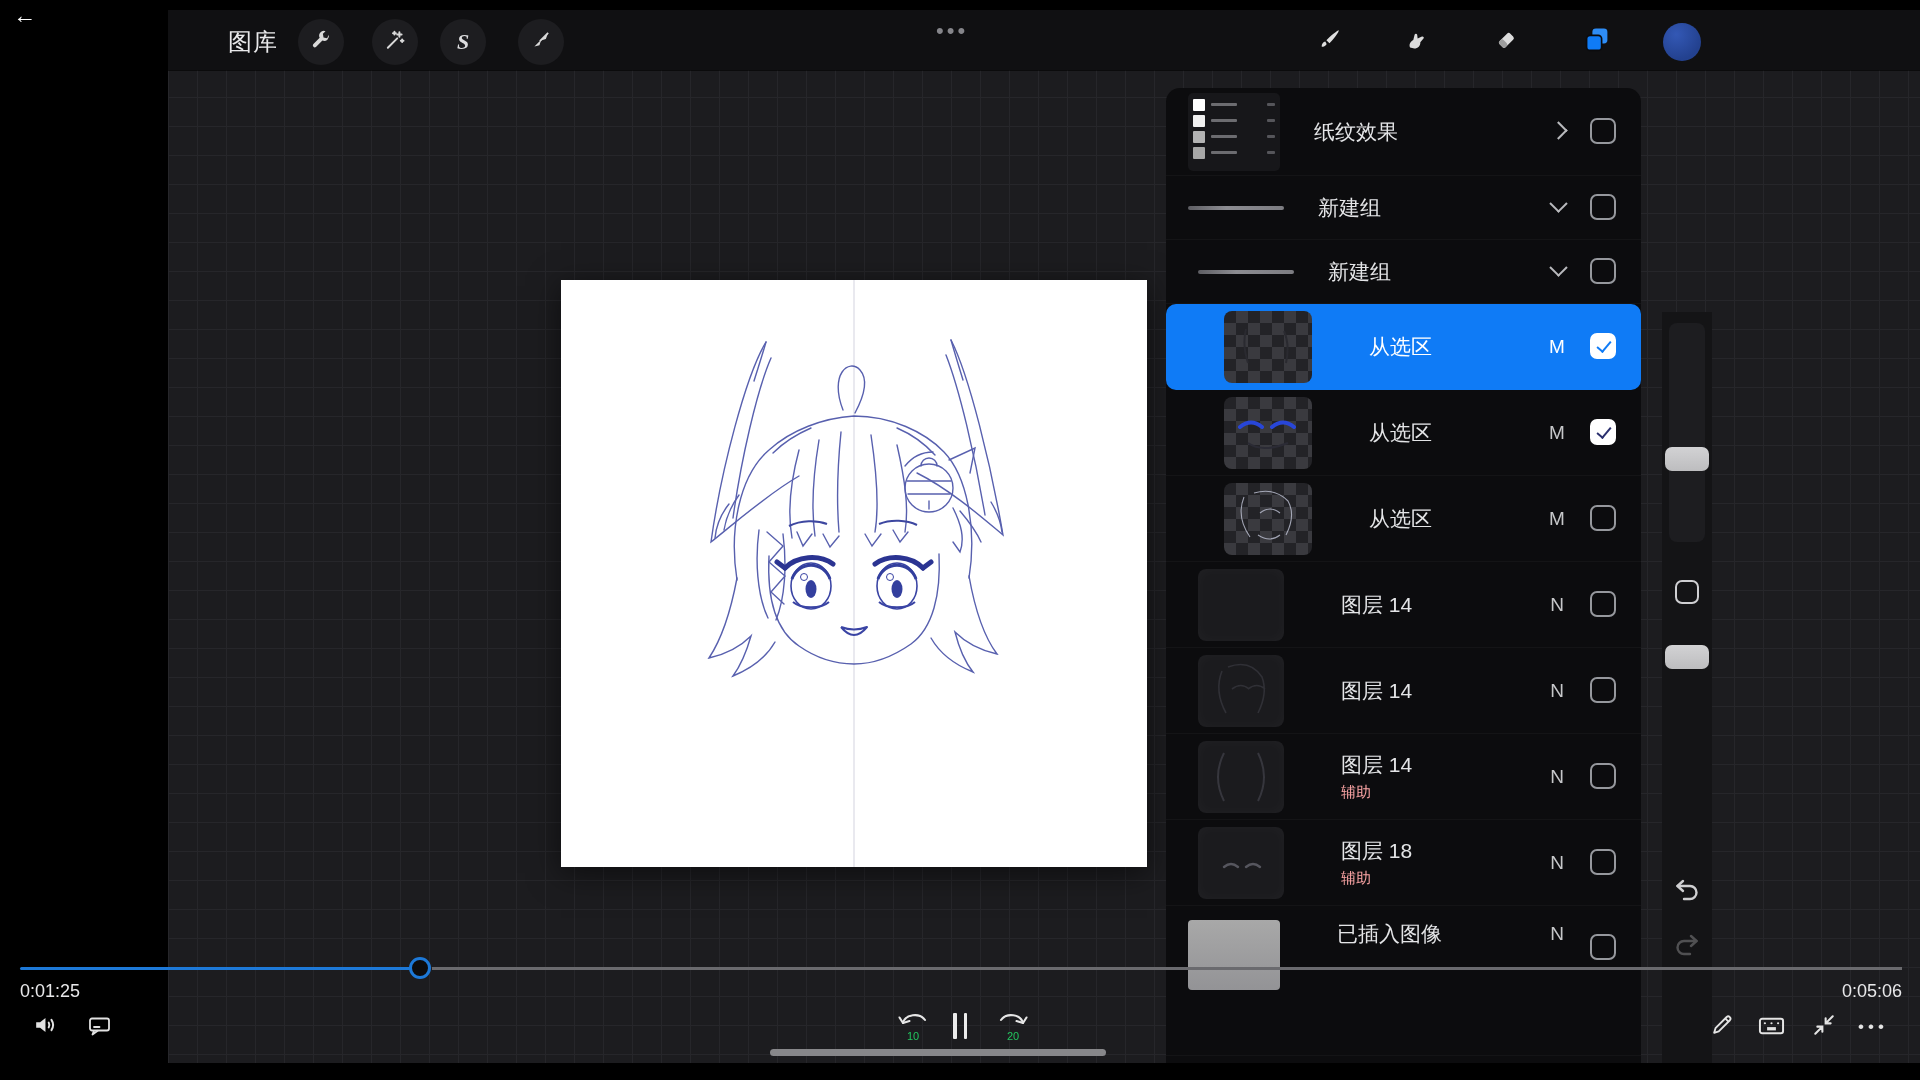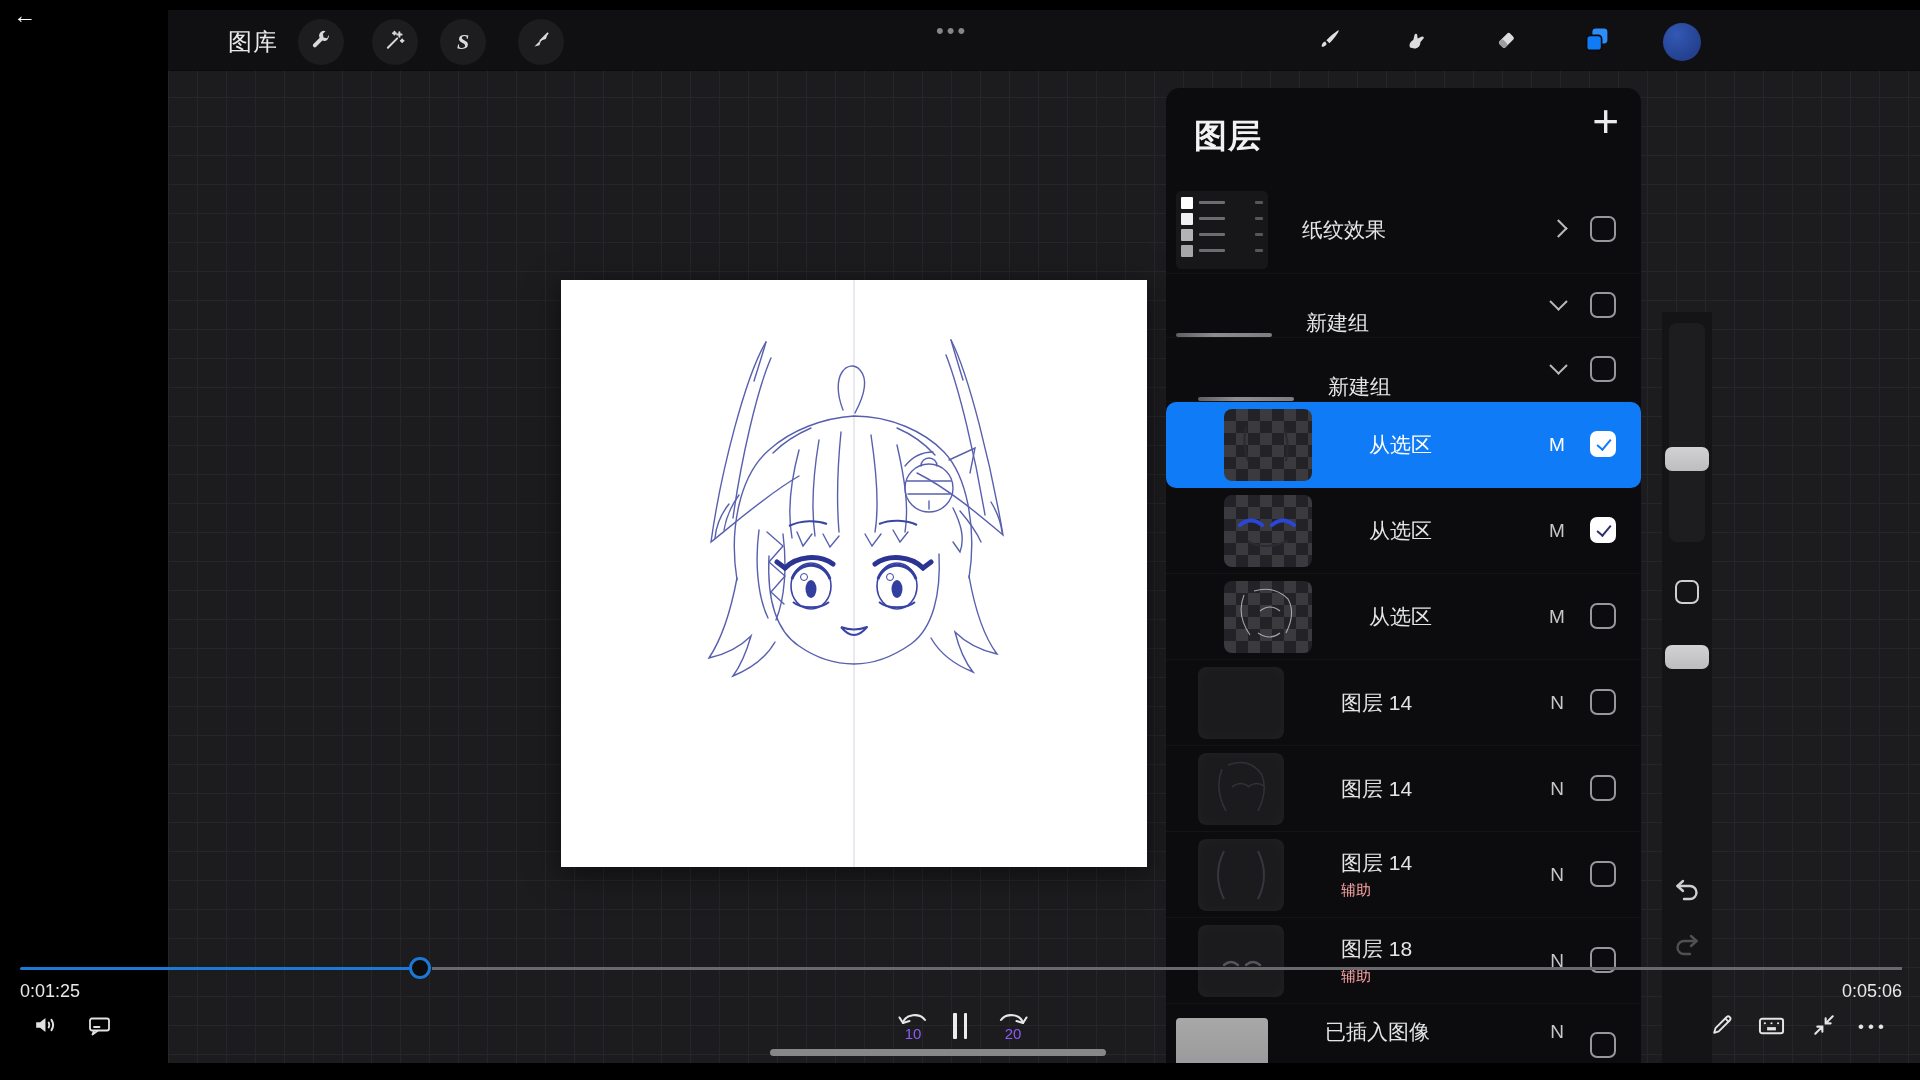--- a/index.html
+++ b/index.html
@@ -25,24 +25,24 @@
   #canvas svg{display:block;}
   
   #panel{position:absolute;left:998px;top:78px;width:475px;height:975px;background:#0c0c0e;
     border-radius:14px 14px 0 0;overflow:hidden;}
   .panel-head{position:relative;height:98px;}
   .panel-title{position:absolute;left:28px;top:26px;font-size:33px;font-weight:700;color:#f2f2f4;letter-spacing:1px;}
   .panel-add{position:absolute;right:22px;top:10px;font-size:46px;font-weight:200;color:#ececee;line-height:1;}
   .layer-row{position:relative;display:flex;align-items:center;box-sizing:border-box;
     border-bottom:1px solid rgba(255,255,255,.035);}
   .layer-row.group-large{height:88px;}
-  .layer-row.group{height:64px;align-items:flex-end;}
+  .layer-row.group{height:64px;}
   .layer-row.layer{height:86px;gap:23px;}
   .layer-row.partial{height:150px;align-items:flex-start;padding-top:14px;}
-  .ind0{padding-left:10px;}.ind1{padding-left:32px;}.ind2{padding-left:58px;}
+  .ind0{padding-left:22px;}.ind1{padding-left:32px;}.ind2{padding-left:58px;}
   .layer-row.selected{background:#0f7bf6;border-radius:10px;border-bottom:none;}
   .row-main{margin-left:34px;}
   .row-title{font-size:21px;color:#e4e5e7;}
   .selected .row-title{color:#fff;}
   .row-sub{font-size:15px;color:#fca5a5;margin-top:4px;}
   .row-blend{position:absolute;left:376px;top:50%;transform:translateY(-50%);width:30px;text-align:center;
     font-size:19px;color:#c6c7c9;}
   .selected .row-blend{color:#fff;}
   .partial .row-blend{top:28px;}
   .row-chevron{position:absolute;left:380px;top:50%;transform:translateY(-50%);width:24px;text-align:center;}
@@ -80,21 +80,21 @@
   .undo-redo{position:absolute;left:10px;}
   
   #player{position:absolute;left:0;top:0;width:1920px;height:1080px;z-index:10;pointer-events:none;}
   #player .ctrl{pointer-events:auto;}
   .prog-blue{position:absolute;left:20px;top:967px;height:3px;background:#1d79d8;border-radius:2px;}
   .prog-gray{position:absolute;top:967px;height:2.5px;background:#6a6a6e;right:18px;}
   .scrubber{position:absolute;top:957px;width:22px;height:22px;border-radius:50%;border:3.5px solid #1d79d8;
     background:#0d0d0f;box-sizing:border-box;}
   .time{position:absolute;top:981px;font-size:18px;color:#e8e8ea;}
   .skip{position:absolute;width:40px;height:32px;text-align:center;}
-  .skip span{position:absolute;left:0;right:0;bottom:0;font-size:15px;color:#8b5cf6;}
+  .skip span{position:absolute;left:0;right:0;bottom:0;font-size:11px;color:#22c55e;}
   .pausebars{position:absolute;width:18px;height:26px;}
   .pausebars i{position:absolute;top:0;bottom:0;width:3.5px;background:#ececec;border-radius:1px;}
   .dots3{position:absolute;letter-spacing:4px;color:#e4e4e4;font-size:17px;}
   .hscroll{position:absolute;left:770px;top:1049px;width:336px;height:7px;border-radius:4px;background:#87878a;}
   .backarrow{position:absolute;left:13px;top:2px;color:#fff;font-size:23px;}
 </style>
 </head>
 <body>
 
 <div class="backarrow abs">←</div>
@@ -235,24 +235,20 @@
         <path d="M317,299 A20,20 0 0 1 355,299"></path>
       </g>
       <circle cx="243" cy="297" r="3.5" fill="#fff" stroke="#3a44a4"></circle>
       <circle cx="329" cy="297" r="3.5" fill="#fff" stroke="#3a44a4"></circle>
 
       <path d="M280,347 Q293,363 306,347 Q293,352 280,347" fill="none" stroke="#3a44a4" stroke-width="2" stroke-linejoin="round"></path>
     </svg>
   </div>
 
   <div id="panel">
-    <div class="panel-head">
-      <div class="panel-title">图层</div>
-      <div class="panel-add">+</div>
-    </div>
     <div>
         <div class="layer-row group-large ind0">
     <div class="row-thumb t-mini-panel">
             <div class="mpr">
               <span class="mps" style="background:#ffffff"></span>
               <span class="mpb"></span>
               <span class="mpd"></span>
             </div>
             <div class="mpr">
               <span class="mps" style="background:#f0f0f0"></span>

